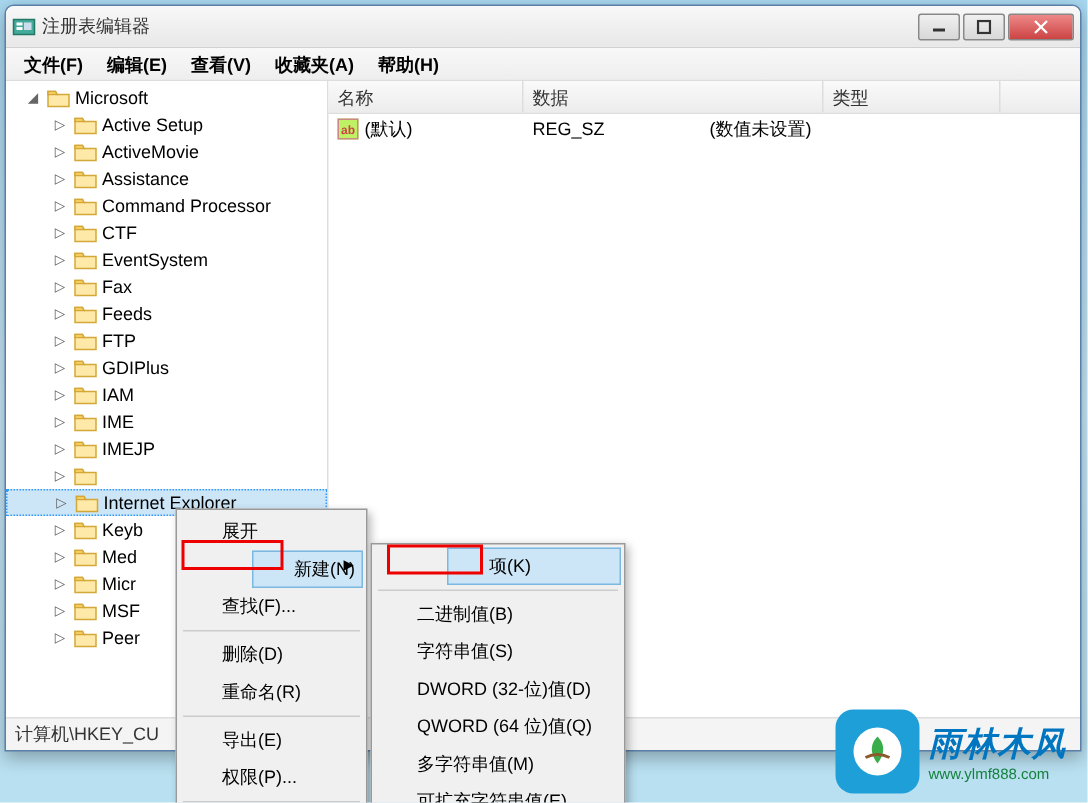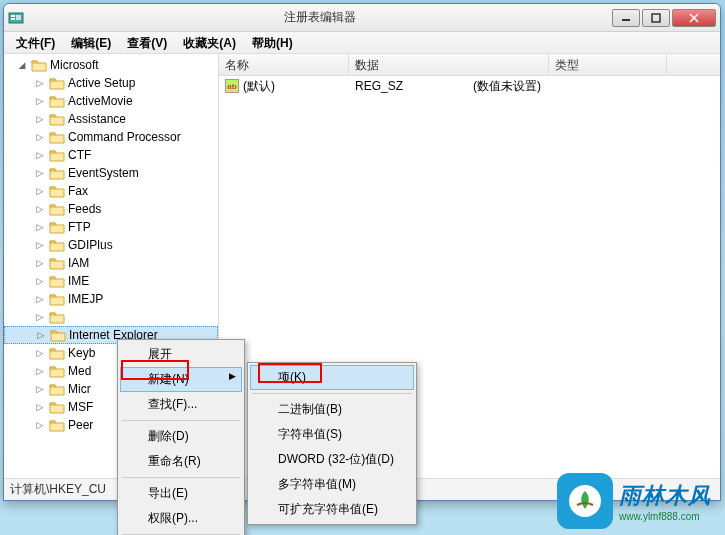--- a/index.html
+++ b/index.html
@@ -1,21 +1,21 @@
 <!DOCTYPE html>
 <html><head>
 <meta charset="utf-8">
 <style>
 * { margin: 0; padding: 0; box-sizing: border-box; font-family: "Microsoft YaHei", "SimSun", sans-serif; font-size: 12px; }
 body { background: linear-gradient(to bottom, #a8d8f0 0%, #c8e8f8 50%, #b8e0f0 100%); width: 725px; height: 535px; position: relative; overflow: hidden; }
 .window { position: absolute; left: 3px; top: 3px; width: 718px; height: 498px; border: 1px solid #5a7fa8; border-radius: 6px 6px 0 0; background: #fff; box-shadow: 0 4px 12px rgba(0,0,0,0.3); }
 .titlebar { height: 28px; background: linear-gradient(to bottom, #f8f8f8, #e8e8e8); border-bottom: 1px solid #d0d0d0; display: flex; align-items: center; padding: 0 4px; border-radius: 6px 6px 0 0; }
 .titlebar-icon { width: 16px; height: 16px; margin-right: 4px; }
 .titlebar-icon svg { width: 16px; height: 16px; }
-.titlebar-title { flex: 1; color: #333; text-align: center; }
+.titlebar-title { flex: 1; color: #333; }
 .win-controls { display: flex; gap: 2px; }
 .win-btn { width: 28px; height: 18px; border: 1px solid #888; border-radius: 2px; display: flex; align-items: center; justify-content: center; font-size: 10px; cursor: pointer; }
 .win-btn.min { background: linear-gradient(#f0f0f0,#d8d8d8); }
 .win-btn.max { background: linear-gradient(#f0f0f0,#d8d8d8); }
 .win-btn.close { background: linear-gradient(#e88,#c44); color: #fff; width: 44px; }
 .menubar { height: 22px; background: linear-gradient(#f8f8f8,#eee); border-bottom: 1px solid #ddd; display: flex; padding: 0 4px; }
 .menu-item { padding: 3px 8px; cursor: pointer; font-weight: bold; }
 .content { display: flex; height: calc(100% - 28px - 22px - 22px); }
 .tree-panel { width: 215px; border-right: 1px solid #ddd; overflow: hidden; padding-top: 2px; }
 .tree-node { display: flex; align-items: center; height: 18px; padding-left: 4px; cursor: pointer; white-space: nowrap; }
@@ -26,21 +26,21 @@
 .tree-label { color: #000; }
 .list-panel { flex: 1; }
 .list-header { height: 22px; background: linear-gradient(#fafafa,#ececec); border-bottom: 1px solid #ddd; display: flex; }
 .list-header .col { border-right: 1px solid #ddd; padding: 3px 6px; color: #333; }
 .list-row { display: flex; height: 20px; align-items: center; }
 .list-row .cell { padding: 0 6px; display: flex; align-items: center; gap: 4px; }
 .value-icon { width: 14px; height: 14px; border: 1px solid #c88; background: #bef264; display: inline-flex; align-items: center; justify-content: center; font-size: 8px; color: #c44; font-weight: bold; }
 .statusbar { height: 22px; border-top: 1px solid #ddd; background: #f4f4f4; display: flex; align-items: center; padding: 0 6px; color: #333; }
 .context-menu { position: absolute; background: #f0f0f0; border: 1px solid #999; box-shadow: 2px 2px 6px rgba(0,0,0,0.3); padding: 2px; }
 .ctx-item { padding: 4px 28px 4px 28px; cursor: pointer; position: relative; white-space: nowrap; }
-.ctx-item.highlighted { background: #cde6f7; border: 1px solid #7ab8e0; padding: 3px 27px 3px 27px; }
+.ctx-item.highlighted { background: #cde6f7; border: 1px solid #7ab8e0; padding: 3px 27px 3px 27px; margin-left: 48px; }
 .ctx-item.has-sub::after { content: "▶"; position: absolute; right: 6px; top: 4px; font-size: 9px; }
 .ctx-item.has-sub.highlighted::after { right: 5px; top: 3px; }
 .ctx-sep { height: 1px; background: #ccc; margin: 3px 2px; }
 .red-box { position: absolute; border: 2px solid #e00; pointer-events: none; }
 .watermark { position: absolute; right: 14px; bottom: 6px; display: flex; align-items: center; gap: 6px; }
 .watermark-logo { width: 56px; height: 56px; background: #1e9fd8; border-radius: 12px; display: flex; align-items: center; justify-content: center; }
 .watermark-logo svg { width: 36px; height: 36px; }
 .watermark-text { text-align: left; }
 .watermark-cn { font-size: 22px; font-weight: bold; color: #0076c0; font-style: italic; letter-spacing: 1px; }
 .watermark-url { font-size: 10px; font-weight: normal; color: #15803d; }
@@ -295,20 +295,21 @@
   <div class="ctx-sep"></div>
 
 </div>
 
 <div class="context-menu" style="left:247px; top:362px; width:170px;">
   <div class="ctx-item highlighted">项(K)</div>
   <div class="ctx-sep"></div>
   <div class="ctx-item">二进制值(B)</div>
   <div class="ctx-item">字符串值(S)</div>
   <div class="ctx-item">DWORD (32-位)值(D)</div>
+  <div class="ctx-item">QWORD (64 位)值(Q)</div>
   <div class="ctx-item">多字符串值(M)</div>
   <div class="ctx-item">可扩充字符串值(E)</div>
 </div>
 
 <div class="red-box" style="left:121px; top:360px; width:68px; height:20px;"></div>
 <div class="red-box" style="left:258px; top:363px; width:64px; height:20px;"></div>
 
 <div class="watermark">
   <div class="watermark-logo">
     <svg viewBox="0 0 36 36">

